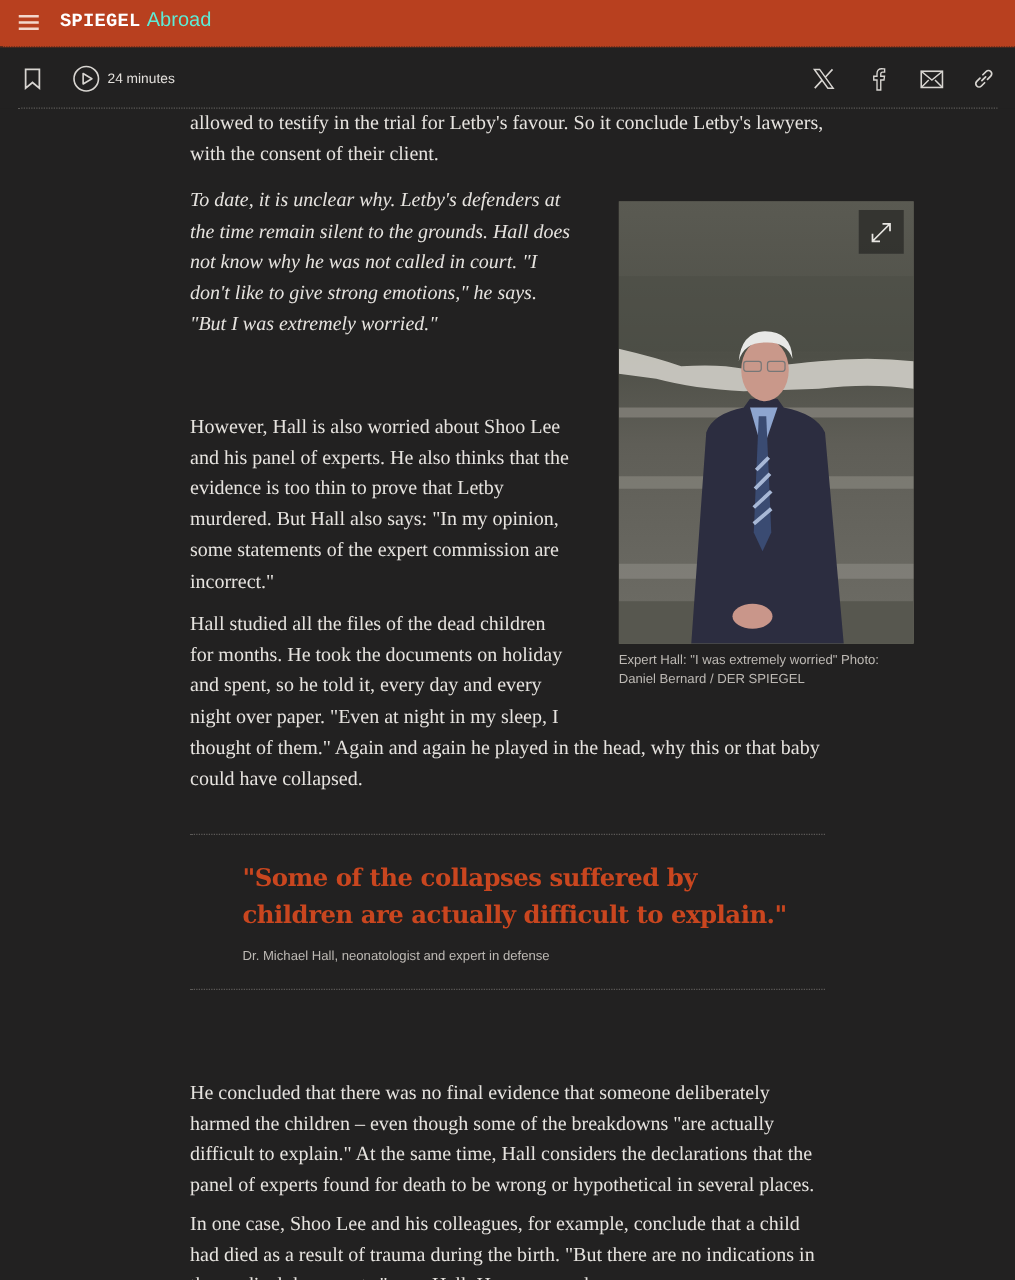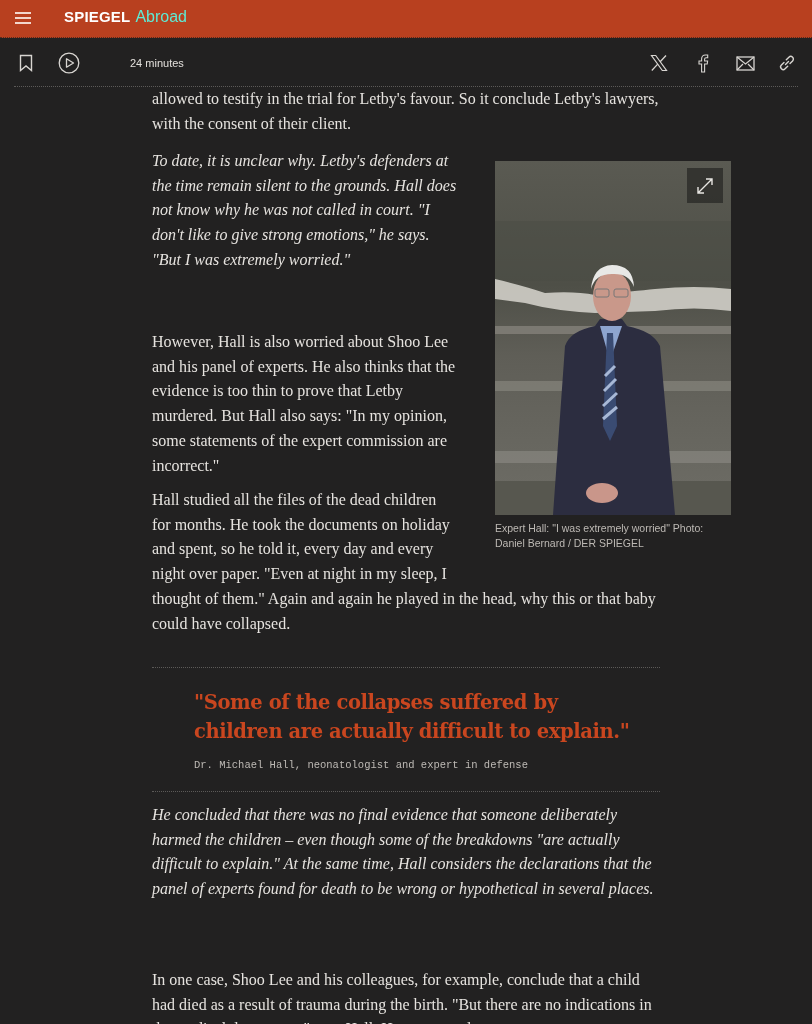--- a/index.html
+++ b/index.html
@@ -3,42 +3,42 @@
 <meta charset="utf-8">
 <style>
   * { box-sizing: border-box; margin: 0; padding: 0; }
   html, body { width: 812px; height: 1024px; overflow: hidden; background: #222121; }
   body { position: relative; font-family: "Liberation Serif", "DejaVu Serif", serif; color: #e6e3df; }
 
   .topbar { position: absolute; left: 0; top: 0; width: 812px; height: 38px; background: #b8401f; border-bottom: 1px dotted #5a2a1c; }
   .menu-icon { position: absolute; left: 15px; top: 12px; width: 16px; height: 14px; cursor: pointer; }
   .menu-icon span { display: block; height: 2px; background: #f3d7cc; margin-bottom: 3px; }
   .brand { position: absolute; left: 48px; top: 8px; height: 22px; display: flex; align-items: baseline; }
-  .brand-spiegel { font-family: Liberation Sans, sans-serif; font-weight: bold; font-size: 15px; color: #ffffff; letter-spacing: 0.2px; margin-left: 16px; }
+  .brand-spiegel { font-family: Liberation Mono, monospace; font-weight: bold; font-size: 15px; color: #ffffff; letter-spacing: 0.2px; }
   .brand-abroad { font-family: "Liberation Sans", sans-serif; font-size: 16px; color: #5eead4; margin-left: 5px; }
 
   .toolbar { position: absolute; left: 0; top: 38px; width: 812px; height: 49px; background: #222121; }
   .toolbar-divider { position: absolute; left: 14px; right: 14px; top: 86px; border-top: 1px dotted #5c5a58; }
-  .icon-btn { position: absolute; display: flex; align-items: center; justify-content: center; cursor: pointer; gap: 44px; }
+  .icon-btn { position: absolute; display: flex; align-items: center; justify-content: center; cursor: pointer; }
   .bookmark { left: 16px; top: 52px; width: 20px; height: 22px; }
   .listen { left: 58px; top: 51px; height: 24px; display: flex; align-items: center; }
   .listen-label { font-family: "Liberation Sans", sans-serif; font-size: 11px; color: #e3e0dc; margin-left: 6px; }
   .share-x { left: 648px; top: 52px; width: 22px; height: 22px; }
   .share-fb { left: 692px; top: 52px; width: 22px; height: 22px; }
   .share-mail { left: 734px; top: 52px; width: 22px; height: 22px; }
   .share-link { left: 776px; top: 52px; width: 22px; height: 22px; }
 
   .figure { position: absolute; left: 495px; top: 161px; width: 236px; }
   .photo { width: 236px; height: 354px; position: relative; overflow: hidden; background: #5c5b52; }
   .expand-btn { position: absolute; right: 8px; top: 7px; width: 36px; height: 35px; background: rgba(40,40,38,0.75); display: flex; align-items: center; justify-content: center; cursor: pointer; }
   .caption { font-family: "Liberation Sans", sans-serif; font-size: 10.5px; line-height: 15px; color: #bdb9b4; margin-top: 6px; }
 
   .pull-rule { position: absolute; left: 152px; width: 508px; border-top: 1px dotted #5c5a58; }
   .pull-quote { position: absolute; left: 194px; top: 688px; width: 450px; font-family: "DejaVu Serif", serif; font-weight: bold; font-size: 19.5px; line-height: 29px; color: #c9461f; letter-spacing: -0.4px; }
-  .pull-attrib { position: absolute; left: 194px; top: 759px; font-family: Liberation Mono, monospace; font-size: 10.5px; color: #bdb9b4; }
+  .pull-attrib { position: absolute; left: 194px; top: 759px; font-family: Liberation Sans, sans-serif; font-size: 10.5px; color: #bdb9b4; }
 
   .body-para { position: absolute; left: 152px; width: 510px; font-size: 16px; line-height: 24.7px; }
 </style>
 </head>
 <body>
 
 <div class="topbar">
   <div class="menu-icon">
       <span></span>
       <span></span>
@@ -127,14 +127,14 @@
     </div>
   </div>
   <div class="caption">Expert Hall: "I was extremely worried"  Photo: Daniel Bernard / DER SPIEGEL</div>
 </div>
 
 <div class="pull-rule" style="top:667px;"></div>
 <div class="pull-quote">"Some of the collapses suffered by children are actually difficult to explain."</div>
 <div class="pull-attrib">Dr. Michael Hall, neonatologist and expert in defense</div>
 <div class="pull-rule" style="top:791px;"></div>
 
-<div class="body-para" style="top:803px;font-style:italic;">He concluded that there was no final evidence that someone deliberately harmed the children – even though some of the breakdowns "are actually difficult to explain." At the same time, Hall considers the declarations that the panel of experts found for death to be wrong or hypothetical in several places.</div>
+<div class="body-para" style="top:863px;">He concluded that there was no final evidence that someone deliberately harmed the children – even though some of the breakdowns "are actually difficult to explain." At the same time, Hall considers the declarations that the panel of experts found for death to be wrong or hypothetical in several places.</div>
 <div class="body-para" style="top:968px;">In one case, Shoo Lee and his colleagues, for example, conclude that a child had died as a result of trauma during the birth. "But there are no indications in the medical documents," says Hall. He now wonders</div>
 
 </body></html>

